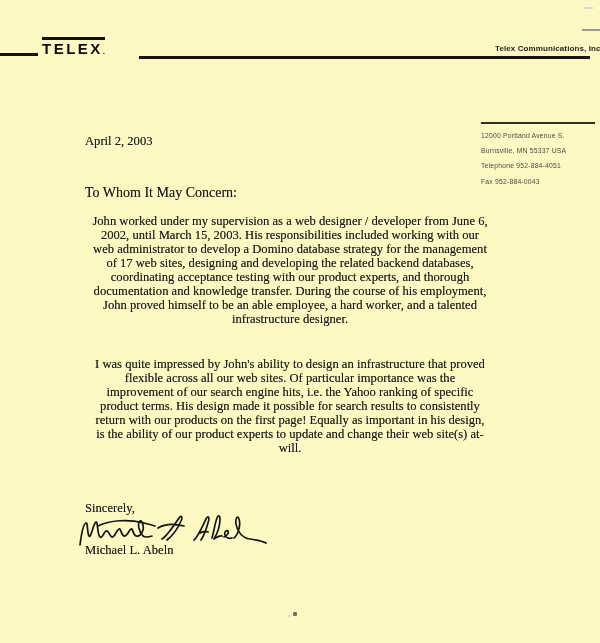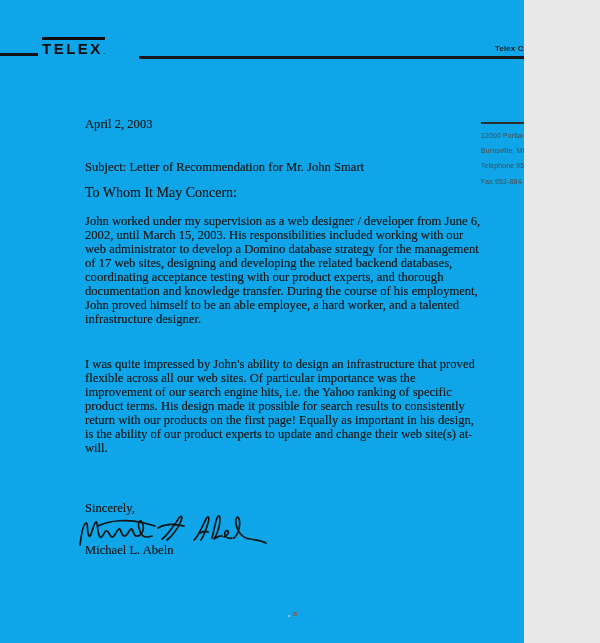--- a/index.html
+++ b/index.html
@@ -1,19 +1,19 @@
 <!DOCTYPE html>
 <html><head>
 <meta charset="utf-8">
 <style>
   html,body{margin:0;padding:0;background:#e8e8e8;}
   .page{
     position:relative;
-    width:524px;height:643px;
-    background:#0ea5e9;
+    width:600px;height:643px;
+    background:#fef9c3;
     font-family:"Liberation Serif", serif;
     color:#1b1b1b;
     overflow:hidden;
   }
   
   .left-dash{position:absolute;left:0;top:53px;width:38px;height:2.5px;background:#121212;}
   .logo{
     position:absolute;left:42px;top:37px;
     display:inline-block;
     border-top:3.5px solid #0d0d0d;
@@ -44,24 +44,24 @@
     padding-top:4px;
     font-family:"Liberation Sans", sans-serif;
     font-size:6.8px;color:#4a4a4a;
     letter-spacing:0.2px;
     line-height:15.2px;
     white-space:pre-line;
   }
   
   .scan-text{text-shadow:0 0 0.5px rgba(20,20,20,0.55);}
   .abs{position:absolute;left:85px;}
-  .date{top:117px;font-size:12.6px;}
+  .date{top:134px;font-size:12.6px;}
   .subject{top:160px;font-size:12.6px;}
   .salutation{top:185px;font-size:14px;}
-  .para{font-size:12.6px;line-height:14px;white-space:pre-line;width:410px;}
+  .para{font-size:12.6px;line-height:14px;white-space:pre-line;width:410px;text-align:center;}
   .para-1{top:214px;}
   .para-2{top:357px;}
   .para-3{top:446px;}
   .closing{top:501px;font-size:12.6px;text-align:right;}
   .signature-svg{position:absolute;left:76px;top:511px;width:192px;height:36px;}
   .typed-name{top:543px;font-size:12.6px;line-height:14px;}
   .typed-title{top:557px;font-size:12.6px;line-height:14px;}
 </style>
 </head>
 <body>
@@ -76,21 +76,20 @@
   <div class="artifact-1"></div>
   <div class="artifact-2"></div>
   <div class="speck"></div>
 
   <div class="address-block">12000 Portland Avenue S.
 Burnsville, MN 55337 USA
 Telephone 952-884-4051
 Fax 952-884-0043</div>
 
   <div class="abs date scan-text">April 2, 2003</div>
-  <div class="abs subject scan-text">Subject: Letter of Recommendation for Mr. John Smart</div>
   <div class="abs salutation scan-text">To Whom It May Concern:</div>
 
   <div class="abs para para-1 scan-text">John worked under my supervision as a web designer / developer from June 6,
 2002, until March 15, 2003. His responsibilities included working with our
 web administrator to develop a Domino database strategy for the management
 of 17 web sites, designing and developing the related backend databases,
 coordinating acceptance testing with our product experts, and thorough
 documentation and knowledge transfer. During the course of his employment,
 John proved himself to be an able employee, a hard worker, and a talented
 infrastructure designer.</div>

